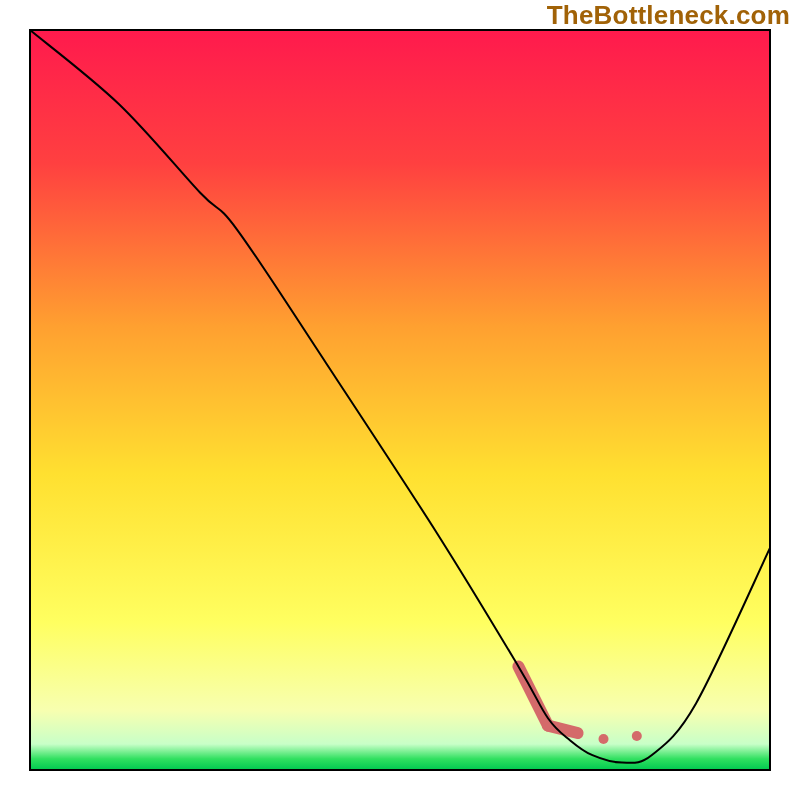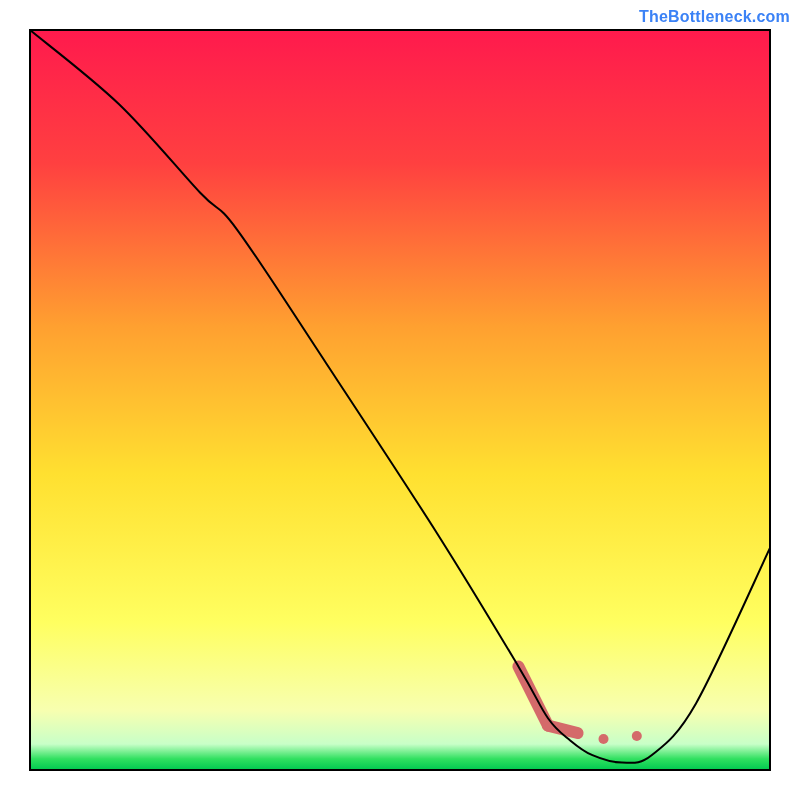--- a/index.html
+++ b/index.html
@@ -10,25 +10,25 @@
     background: #ffffff;
     font-family: Arial, Helvetica, sans-serif;
   }
   .stage {
     position: relative;
     width: 800px;
     height: 800px;
   }
   .watermark {
     position: absolute;
-    top: 8px;
+    top: 0;
     right: 10px;
-    font-size: 16px;
+    font-size: 26px;
     font-weight: 600;
-    color: #3b82f6;
+    color: #a16207;
     letter-spacing: 0.2px;
     user-select: none;
   }
   svg.chart {
     position: absolute;
     left: 0;
     top: 0;
     width: 800px;
     height: 800px;
     display: block;

